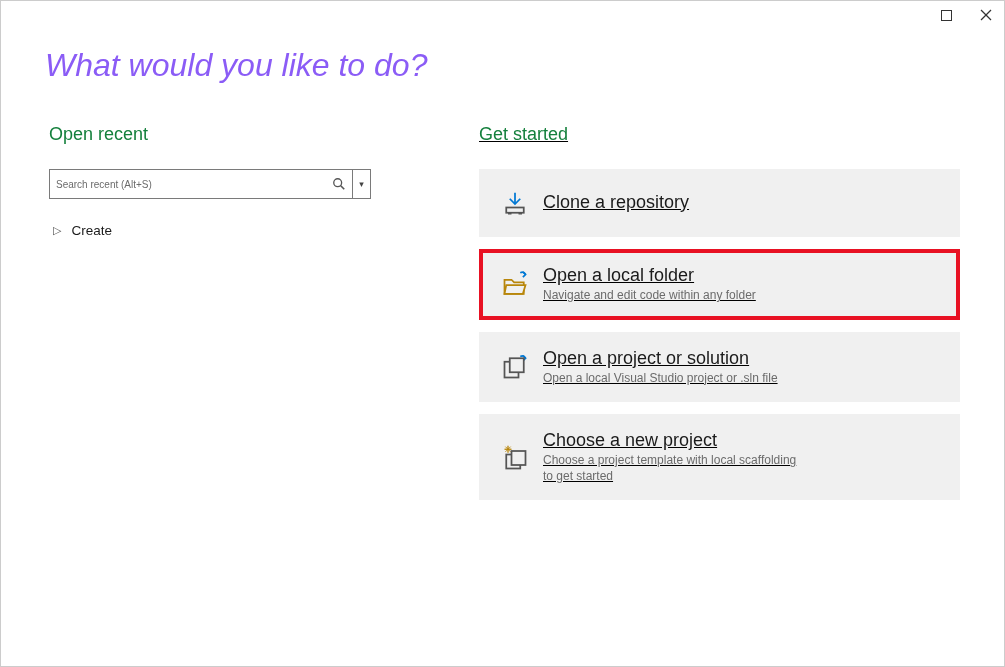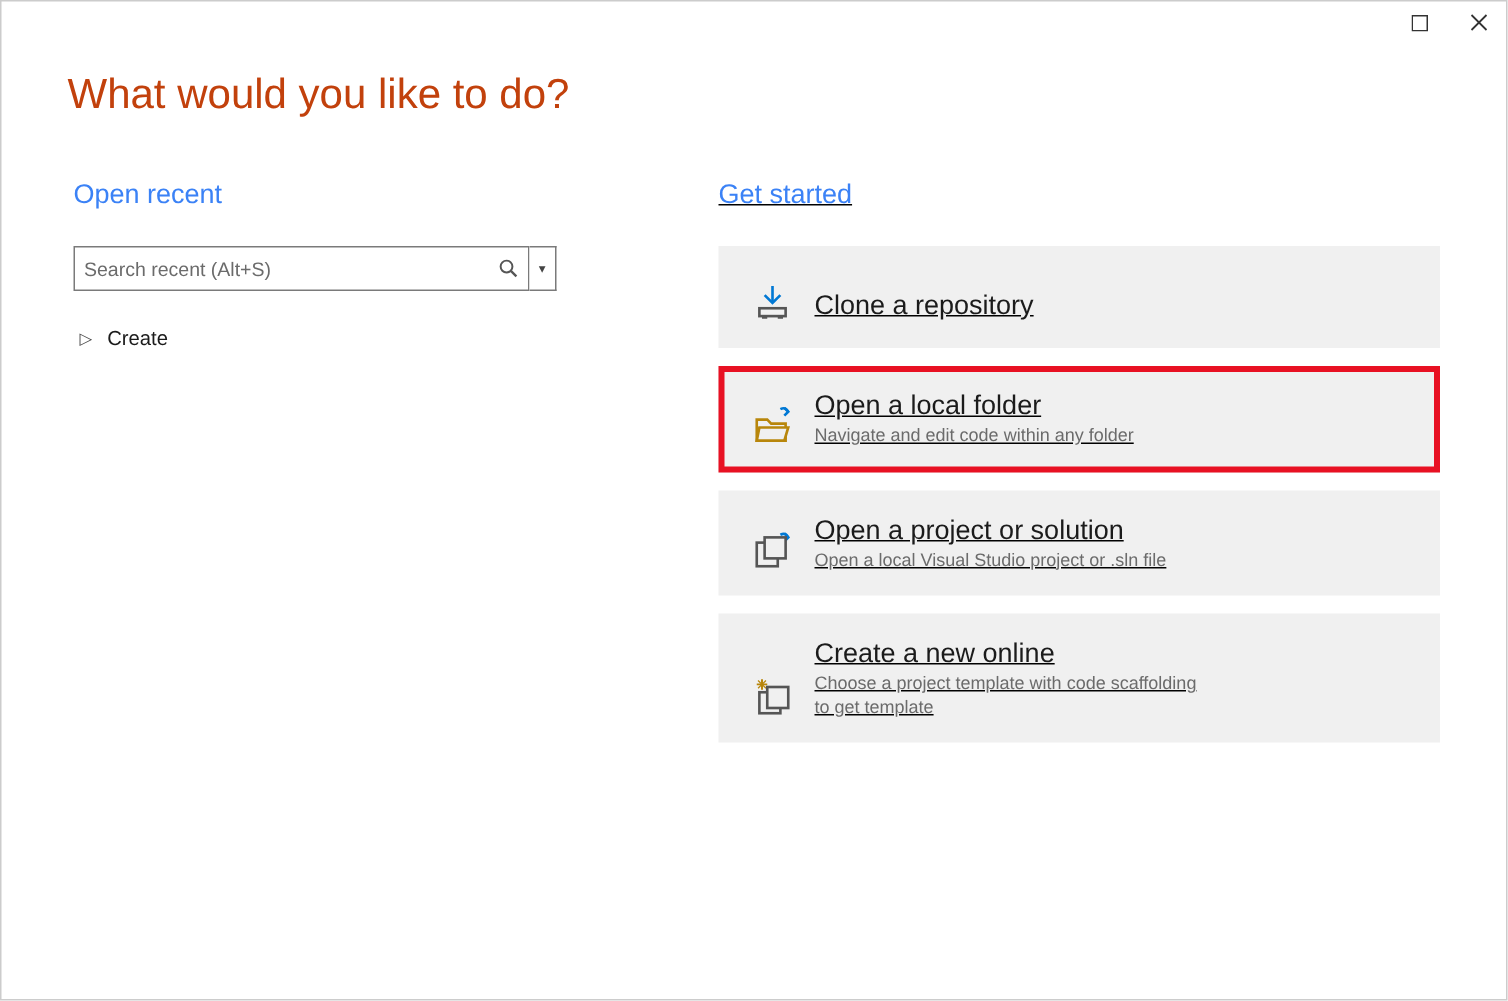--- a/index.html
+++ b/index.html
@@ -28,60 +28,61 @@
       font-size: 14px;
       color: #333;
       cursor: pointer;
       display: inline-flex;
       align-items: center;
       justify-content: center;
       width: 20px;
       height: 20px;
     }
     .page-title {
-      font-size: 28px;
+      font-size: 32px;
       font-weight: 400;
-      color: #c2410c;
+      color: #8b5cf6;
       padding: 18px 0 0 44px;
+      font-style: italic;
     }
     .content {
       display: flex;
       padding: 40px 44px 0 48px;
       gap: 60px;
     }
     .left-col {
       flex: 0 0 370px;
     }
     .right-col {
       flex: 1;
       text-decoration: underline;
     }
     .section-title {
       font-size: 18px;
       font-weight: 400;
-      color: #3b82f6;
+      color: #15803d;
       margin-bottom: 24px;
     }
     .search-row {
       display: flex;
       margin-bottom: 16px;
     }
     .search-container {
       display: flex;
       align-items: center;
       border: 1px solid #7a7a7a;
       background: #fff;
       height: 30px;
       width: 304px;
     }
     .search-container input {
       border: none;
       outline: none;
       flex: 1;
-      font-size: 13px;
+      font-size: 10px;
       padding: 0 6px;
       font-family: inherit;
       color: #555;
     }
     .search-container input::placeholder {
       color: #6b6b6b;
     }
     .search-icon {
       padding-right: 6px;
       display: flex;
@@ -113,21 +114,21 @@
       font-size: 11px;
       color: #4a4a4a;
     }
     .action-list {
       display: flex;
       flex-direction: column;
       gap: 12px;
     }
     .action-card {
       display: flex;
-      align-items: flex-end;
+      align-items: center;
       background: #f0f0f0;
       padding: 12px 18px 12px 14px;
       cursor: pointer;
       min-height: 68px;
       border: 4px solid transparent;
     }
     .action-card.highlighted {
       border: 4px solid #e81123;
     }
     .action-icon {
@@ -254,21 +255,21 @@
           <svg width="28" height="28" viewBox="0 0 32 32">
             <line x1="8" y1="2" x2="8" y2="10" stroke="#b8860b" stroke-width="1.5"></line>
             <line x1="4" y1="6" x2="12" y2="6" stroke="#b8860b" stroke-width="1.5"></line>
             <line x1="5" y1="3" x2="11" y2="9" stroke="#b8860b" stroke-width="1"></line>
             <line x1="11" y1="3" x2="5" y2="9" stroke="#b8860b" stroke-width="1"></line>
             <rect x="6" y="12" width="16" height="16" fill="none" stroke="#555" stroke-width="2"></rect>
             <rect x="12" y="8" width="16" height="16" fill="#f0f0f0" stroke="#555" stroke-width="2"></rect>
           </svg>
         </div>
         <div class="action-text">
-          <div class="action-title">Create a new online</div>
-          <div class="action-desc">Choose a project template with code scaffolding to get template</div>
+          <div class="action-title">Choose a new project</div>
+          <div class="action-desc">Choose a project template with local scaffolding to get started</div>
         </div>
       </div>
 
     </div>
   </div>
 
 </div>
 
 </body></html>

